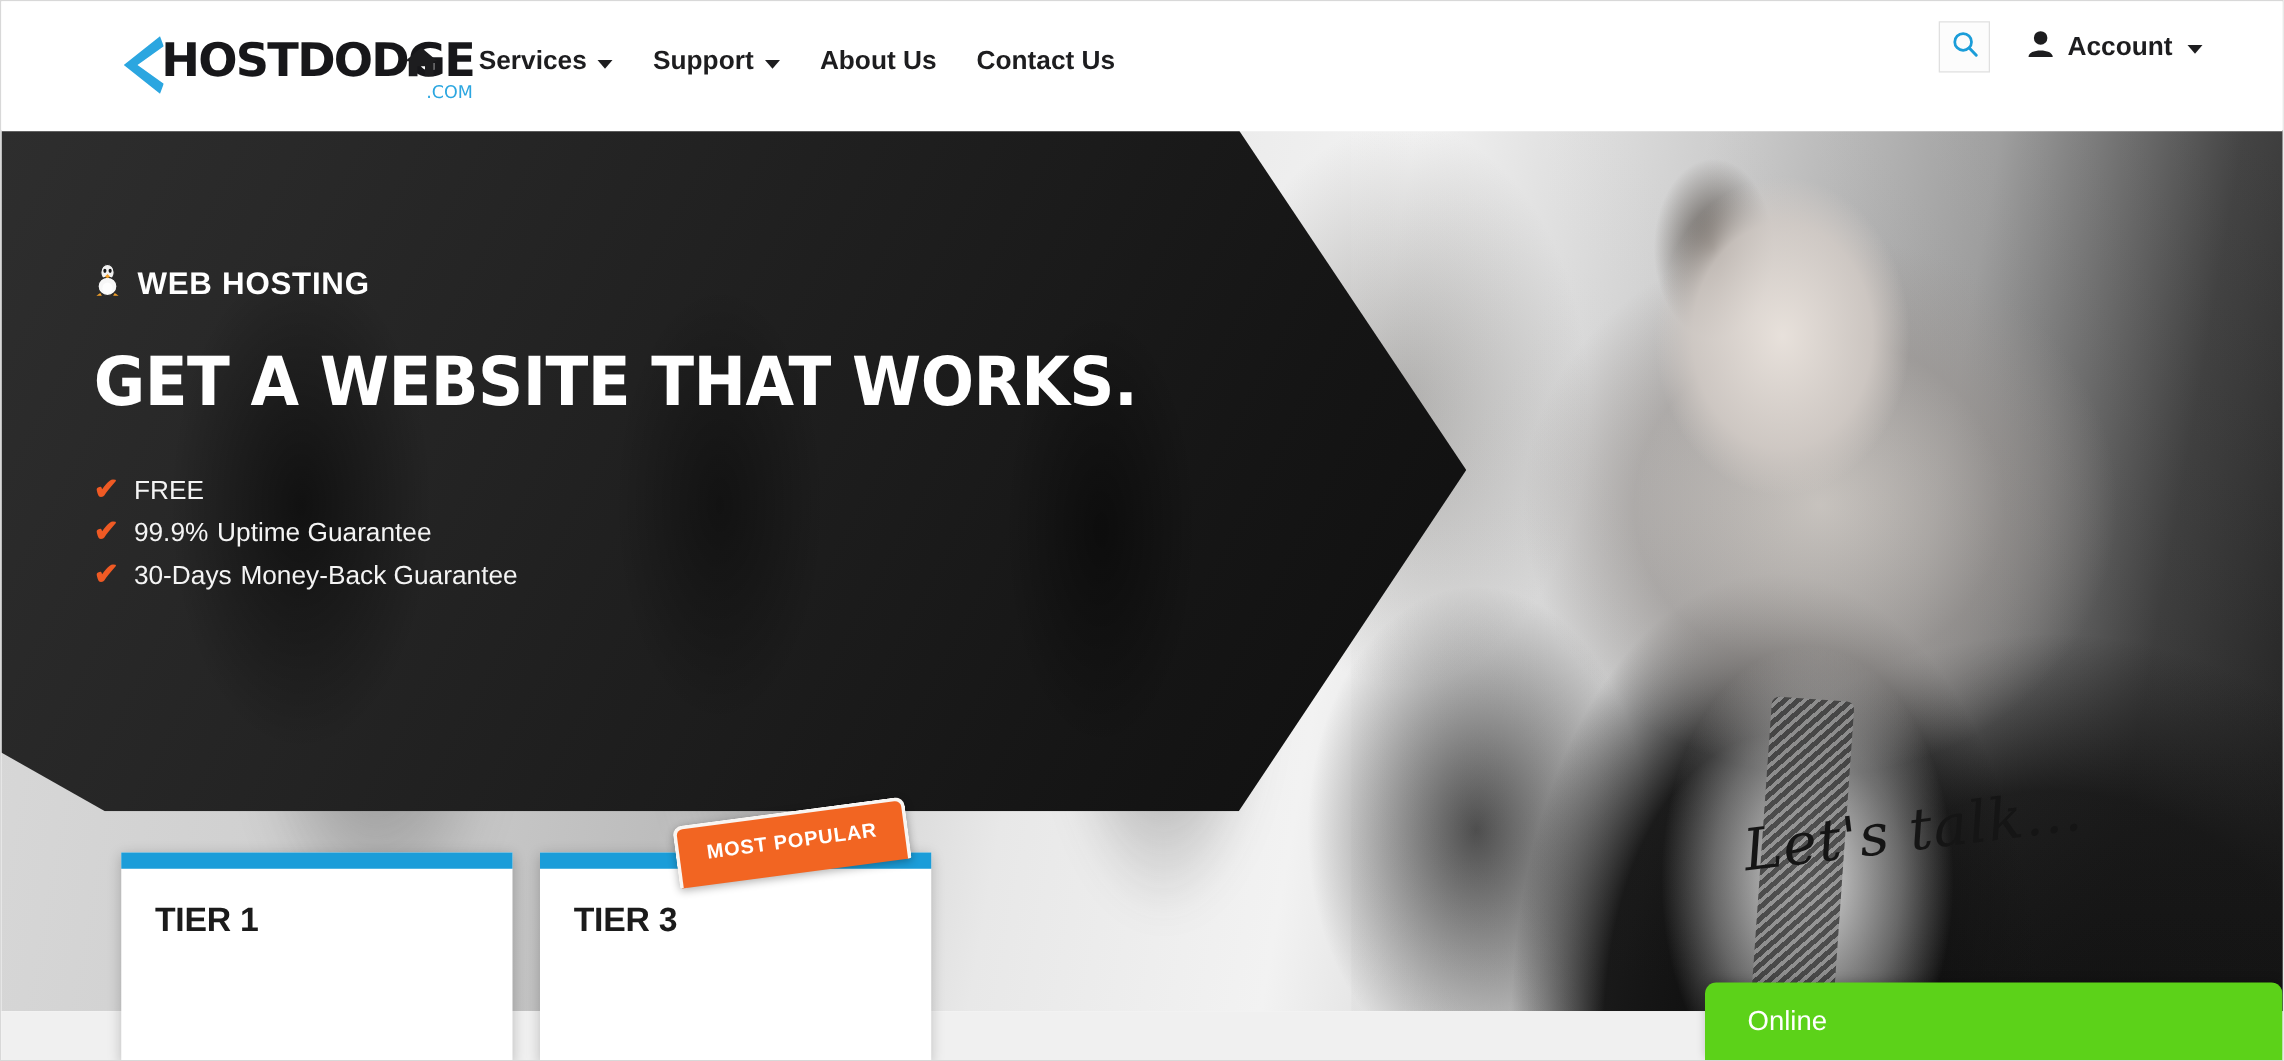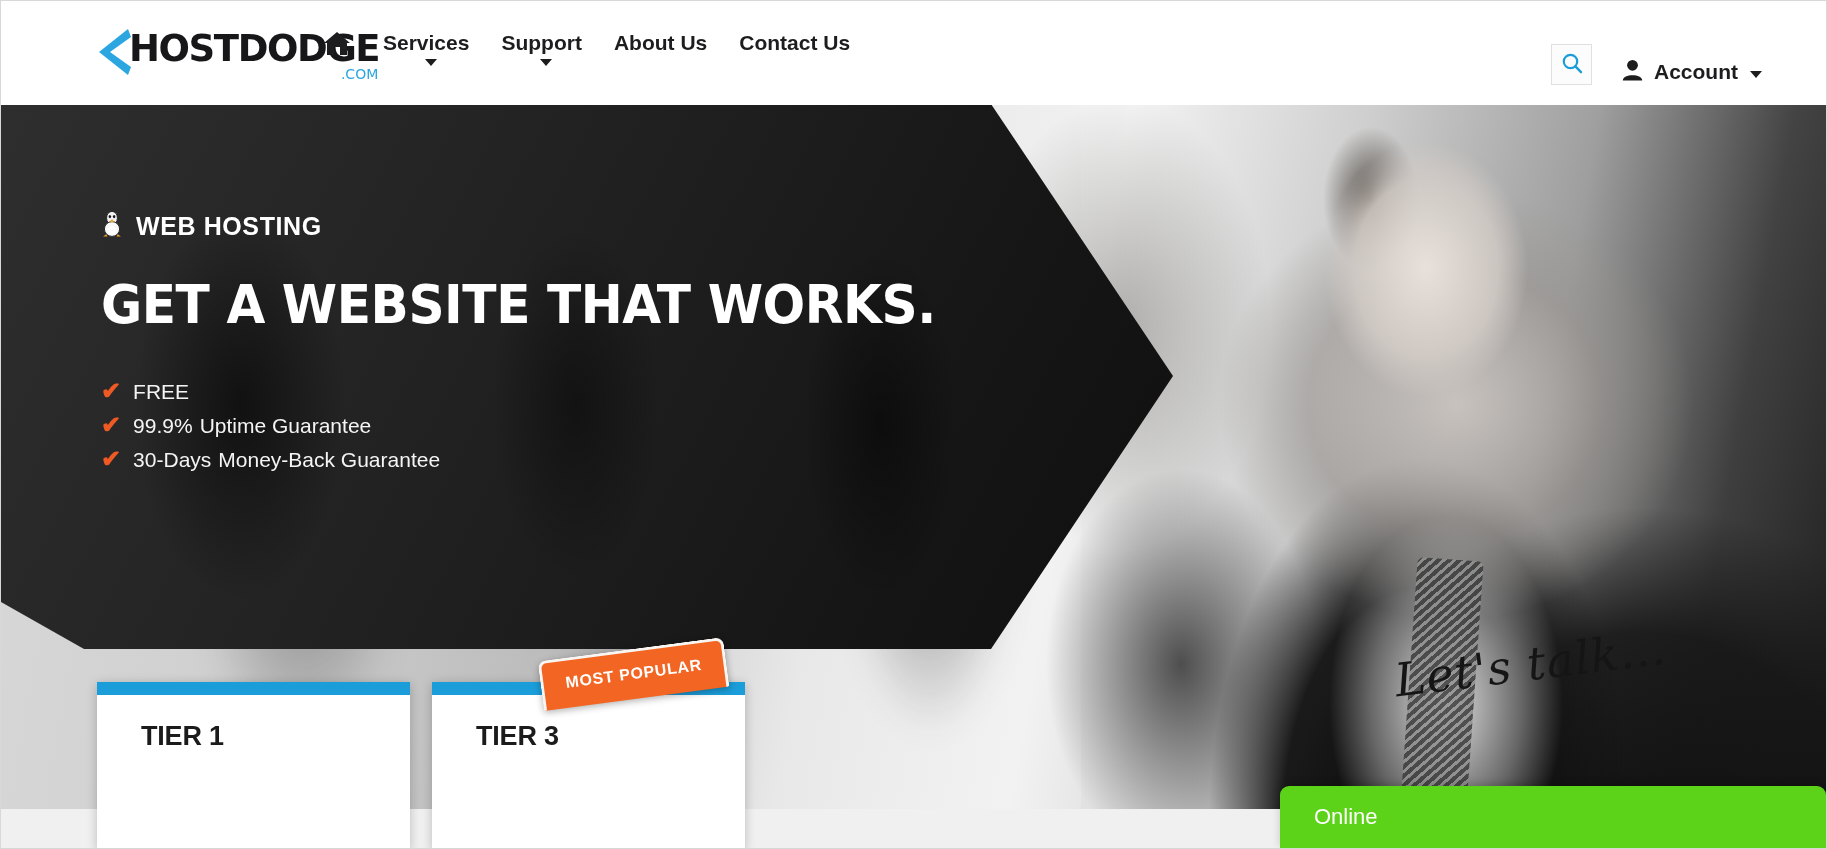--- a/index.html
+++ b/index.html
@@ -85,40 +85,39 @@
   .nav-item {
     display: flex;
     align-items: center;
     font-size: 21px;
     font-weight: bold;
     color: #1d1d1f;
     padding: 0 16px;
     cursor: pointer;
     height: 36px;
     white-space: nowrap;
-    flex-direction: column;
   }
   .nav-item:first-child { padding-left: 0; }
   .caret {
     display: inline-block;
     width: 0; height: 0;
     border-left: 6px solid transparent;
     border-right: 6px solid transparent;
     border-top: 7px solid #1d1d1f;
     margin-left: 9px;
     margin-top: 4px;
   }
   .home-icon svg { display:block; }
 
   .header-right {
     position: absolute;
     right: 66px;
-    top: 43px;
-    display: flex;
-    align-items: flex-end;
+    top: 16px;
+    display: flex;
+    align-items: center;
   }
   .search-box {
     width: 41px; height: 41px;
     border: 1px solid #e0e0e0;
     background: #fcfcfc;
     display: flex;
     align-items: center;
     justify-content: center;
     cursor: pointer;
   }
@@ -206,21 +205,21 @@
     background:
       radial-gradient(ellipse 150px 280px at 240px 300px, rgba(0,0,0,0.55) 0%, rgba(0,0,0,0) 70%),
       radial-gradient(ellipse 120px 250px at 575px 300px, rgba(0,0,0,0.40) 0%, rgba(0,0,0,0) 70%),
       radial-gradient(ellipse 110px 250px at 880px 320px, rgba(0,0,0,0.45) 0%, rgba(0,0,0,0) 70%);
   }
 
   .hero-content {
     position: absolute;
     top: 0; left: 0;
     z-index: 10;
-    padding-left: 100px;
+    padding-left: 74px;
     padding-top: 106px;
     width: 950px;
   }
 
   .eyebrow {
     display: flex;
     align-items: center;
     color: #ffffff;
     font-size: 25px;
     font-weight: bold;
@@ -291,21 +290,21 @@
     background: #ffffff;
     box-shadow: 0 2px 10px rgba(0,0,0,0.22);
     position: relative;
     min-height: 168px;
   }
   .card-bar {
     height: 13px;
     background: #1b9dd9;
     width: 100%;
   }
-  .card-body { padding: 26px 27px 0 44px; }
+  .card-body { padding: 26px 27px 0 27px; }
   .card-title {
     font-size: 27px;
     font-weight: bold;
     color: #1b1b1b;
     letter-spacing: -0.2px;
   }
   .card-desc {
     margin-top: 17px;
     font-size: 18px;
     line-height: 1.35;
@@ -330,21 +329,21 @@
     border-right: 3px solid #f8f5f2;
     white-space: nowrap;
     z-index: 40;
   }
 
   
   .chat {
     position: absolute;
     right: 0;
     bottom: 0;
-    width: 546px;
+    width: 462px;
     height: 62px;
     background: #5cd219;
     border-radius: 9px 9px 0 0;
     z-index: 70;
     box-shadow: 0 -2px 8px rgba(0,0,0,0.18);
     display: flex;
     align-items: center;
   }
   .chat-label {
     color: #ffffff;

